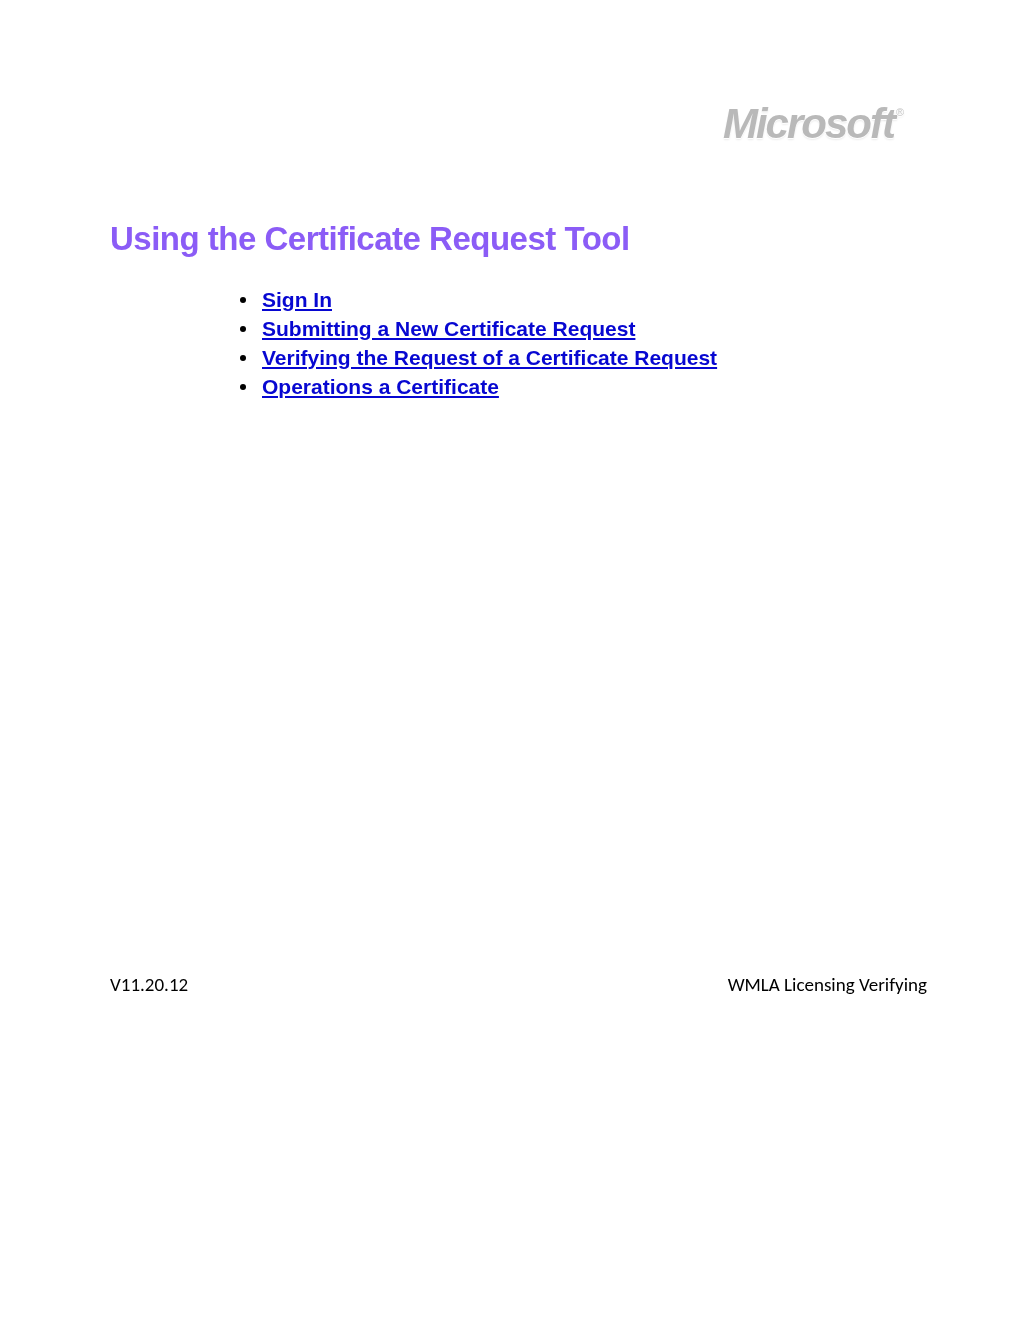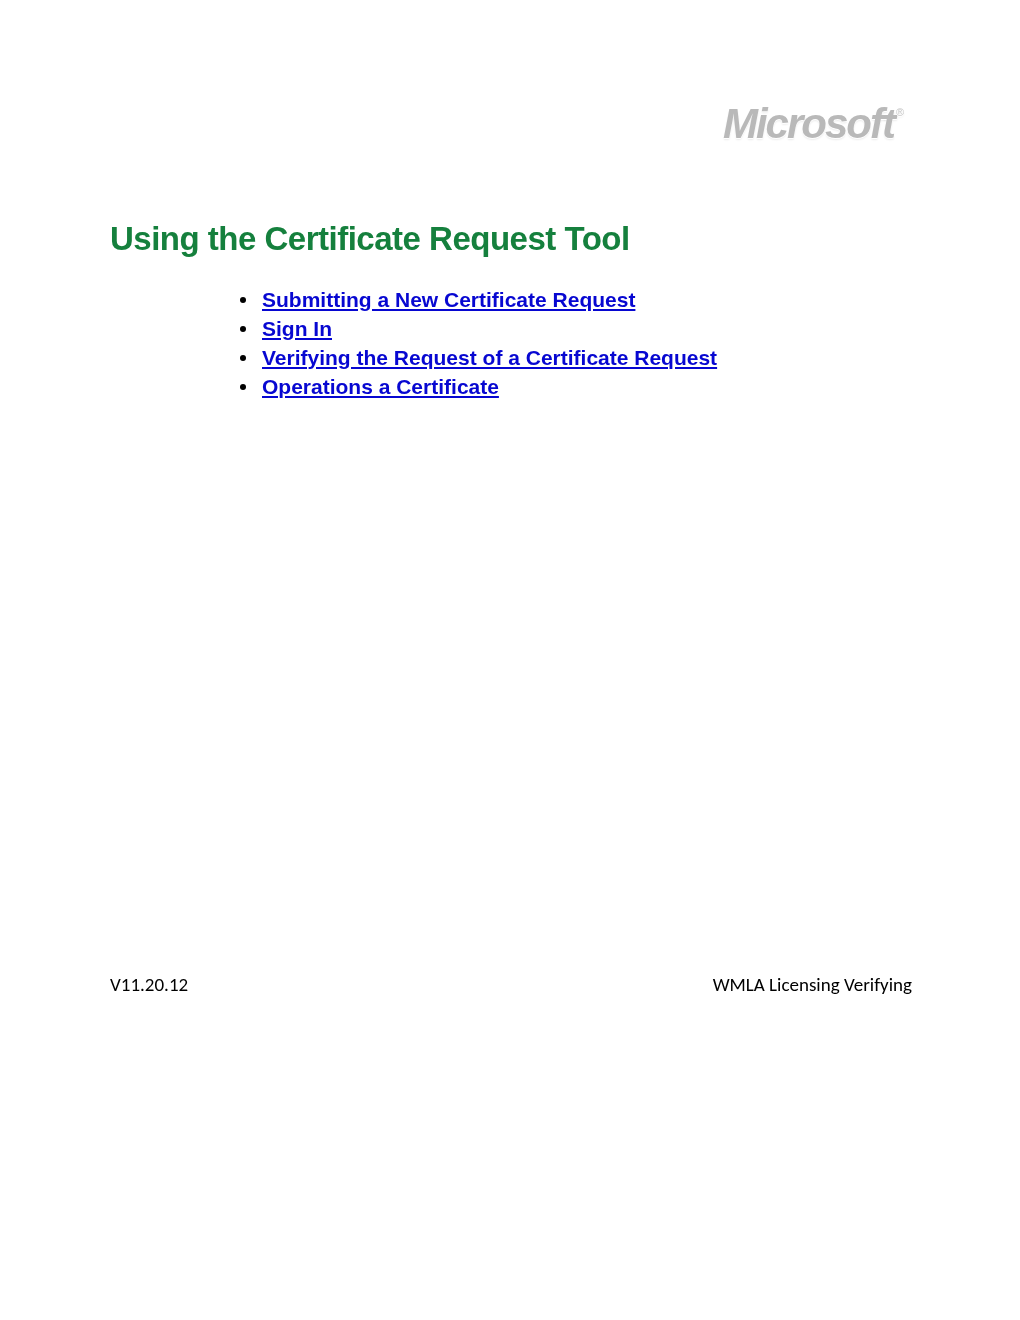--- a/index.html
+++ b/index.html
@@ -31,21 +31,21 @@
     font-weight: 400;
     position: relative;
     top: -22px;
     left: 2px;
     color: #c7c7c7;
   }
   .title {
     margin-top: 120px;
     font-size: 33px;
     font-weight: 700;
-    color: #15803d;
+    color: #8b5cf6;
     font-family: Verdana, "Segoe UI", Arial, sans-serif;
     letter-spacing: -0.5px;
   }
   .toc {
     margin-top: 30px;
     margin-left: 130px;
   }
   .toc-item {
     display: flex;
     align-items: center;
@@ -64,21 +64,21 @@
     font-size: 21px;
     font-weight: 700;
     color: #0707d1;
     text-decoration: underline;
     cursor: pointer;
   }
   .footer {
     position: absolute;
     bottom: 60px;
     left: 110px;
-    right: 108px;
+    right: 93px;
     display: flex;
     justify-content: space-between;
     font-family: Calibri, "Segoe UI", Arial, sans-serif;
     font-size: 19px;
     color: #000000;
   }
 </style>
 </head>
 <body>
 
@@ -88,25 +88,25 @@
     <span class="ms-logo">
       <span>Microsoft</span><span class="reg">®</span>
     </span>
   </div>
 
   <h1 class="title">Using the Certificate Request Tool</h1>
 
   <div class="toc">
     <div class="toc-item">
       <span class="bullet"></span>
-      <a class="toc-link">Submitting a New Certificate Request</a>
+      <a class="toc-link">Sign In</a>
     </div>
     <div class="toc-item">
       <span class="bullet"></span>
-      <a class="toc-link">Sign In</a>
+      <a class="toc-link">Submitting a New Certificate Request</a>
     </div>
     <div class="toc-item">
       <span class="bullet"></span>
       <a class="toc-link">Verifying the Request of a Certificate Request</a>
     </div>
     <div class="toc-item">
       <span class="bullet"></span>
       <a class="toc-link">Operations a Certificate</a>
     </div>
   </div>

